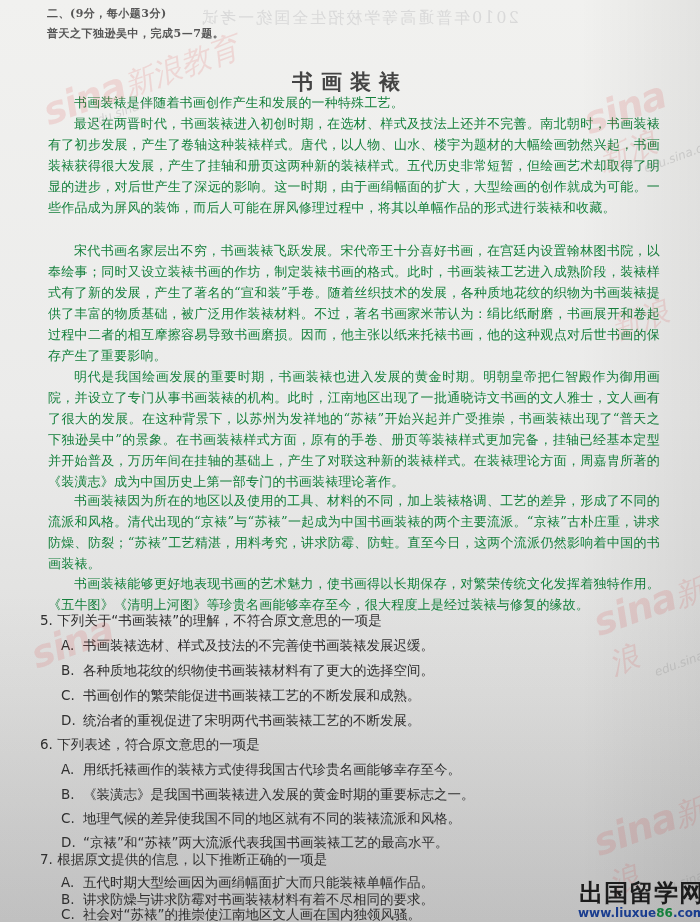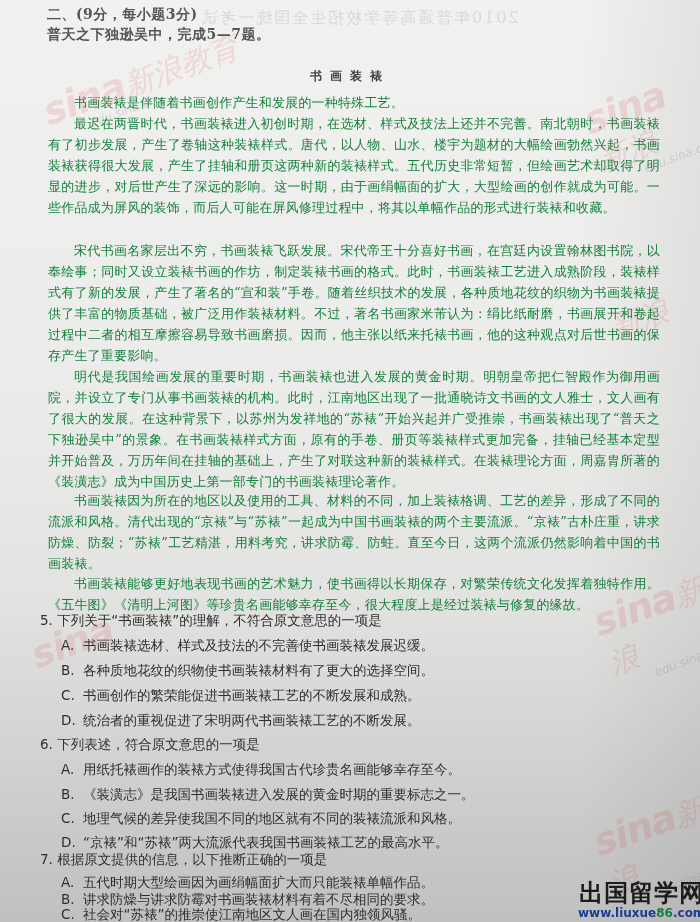--- a/index.html
+++ b/index.html
@@ -13,23 +13,23 @@
   .shade-right {
     position:absolute; right:0; top:0; width:120px; height:922px;
     background: linear-gradient(90deg, rgba(0,0,0,0) 0%, rgba(0,0,0,0.06) 100%);
     pointer-events:none;
   }
   .shade-bottom {
     position:absolute; left:0; bottom:0; width:700px; height:330px;
     background: linear-gradient(180deg, rgba(0,0,0,0) 0%, rgba(60,60,60,0.10) 100%);
     pointer-events:none;
   }
-  .header-line { position:absolute; left:47px; font-size:14px; font-weight:bold; color:#555; letter-spacing:0.5px; }
+  .header-line { position:absolute; left:47px; font-size:11px; font-weight:bold; color:#555; letter-spacing:0.5px; }
   .ghost { position:absolute; left:200px; top:8px; font-size:16px; color:#d9d9d9; transform:scaleX(-1); letter-spacing:2px; }
-  .title { position:absolute; left:0; width:700px; top:68px; text-align:center; font-size:12px; font-weight:bold; letter-spacing:8px; color:#444; }
+  .title { position:absolute; left:0; width:700px; top:68px; text-align:center; font-size:21px; font-weight:bold; letter-spacing:8px; color:#444; }
   .para {
     position:absolute; left:48px; width:612px;
     font-size:13px; line-height:21px; color:#15803d;
     text-indent:2em; text-align:justify; letter-spacing:0.2px;
   }
   .q-stem { position:absolute; left:40px; font-size:13.5px; color:#2e2e2e; font-family:"DejaVu Sans", "Liberation Sans", sans-serif; }
   .q-opt { position:absolute; left:61px; font-size:13.5px; color:#2e2e2e; font-family:"DejaVu Sans", "Liberation Sans", sans-serif; }
   .q-opt .letter { display:inline-block; width:22px; }
   .wm { position:absolute; color:rgba(225,80,80,0.16); font-family:"DejaVu Sans", sans-serif; font-weight:bold; pointer-events:none; }
   .wm .big { font-size:38px; font-style:italic; letter-spacing:-1px; }

